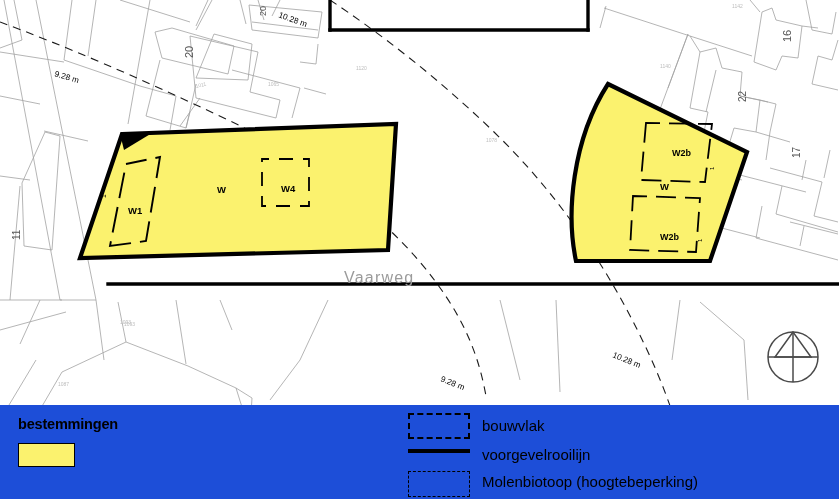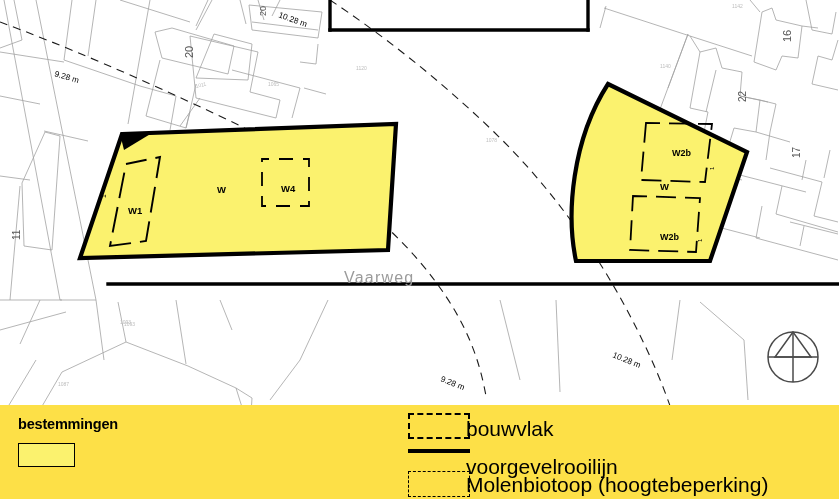--- a/index.html
+++ b/index.html
@@ -2,37 +2,37 @@
 <html><head>
 <meta charset="utf-8">
 <style>
   html,body{margin:0;padding:0;background:#ffffff;}
   body{width:839px;height:499px;overflow:hidden;
        font-family:"Liberation Sans","DejaVu Sans",sans-serif;}
   #root{position:relative;width:839px;height:499px;background:#fff;}
   #mapsvg{position:absolute;left:0;top:0;width:839px;height:499px;display:block;}
 
   
-  #legend{position:absolute;left:0;top:405px;width:839px;height:94px;background:#fde047;}
+  #legend{position:absolute;left:0;top:405px;width:839px;height:94px;background:#1d4ed8;}
   .lg-title{position:absolute;left:18px;top:11px;font-size:14.5px;font-weight:bold;
             color:#000;letter-spacing:-0.2px;}
   .lg-swatch{position:absolute;left:18px;top:38px;width:57px;height:24px;
              background:#FBF26E;border:1.6px solid #000;box-sizing:border-box;}
   .lg-swatch-label{position:absolute;left:78px;top:40px;font-size:15px;color:#000;}
 
   .lg-col2{position:absolute;left:408px;top:0;width:431px;height:94px;}
   .lg-sym{position:absolute;left:0;width:62px;height:26px;box-sizing:border-box;}
-  .lg-txt{position:absolute;left:58px;font-size:21px;color:#000;white-space:nowrap;}
+  .lg-txt{position:absolute;left:74px;font-size:15px;color:#000;white-space:nowrap;}
 
   .sym-bouwvlak{border:2.6px dashed #000;height:26px;}
   .sym-rooilijn{border-top:4.6px solid #000;height:0;top:11px;}
   .sym-biotoop{border:1.7px dashed #000;height:26px;}
 
   .r1{top:8px;}  .r1t{top:12px;}
-  .r2{top:44px;} .r2t{top:41px;margin-top:9px;}
+  .r2{top:44px;} .r2t{top:41px;}
   .r3{top:66px;} .r3t{top:68px;}
 </style>
 </head>
 <body>
 
 <div id="root">
 
   <svg id="mapsvg" viewBox="0 0 839 499">
 
     <g fill="none" stroke="#a2a2a2" stroke-width="0.8">

